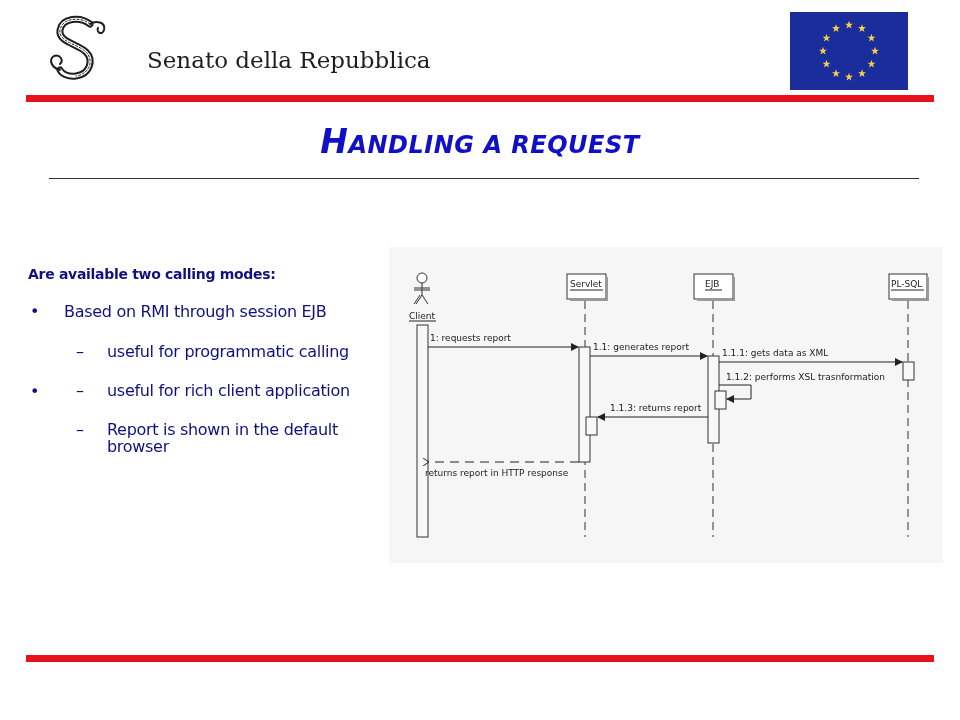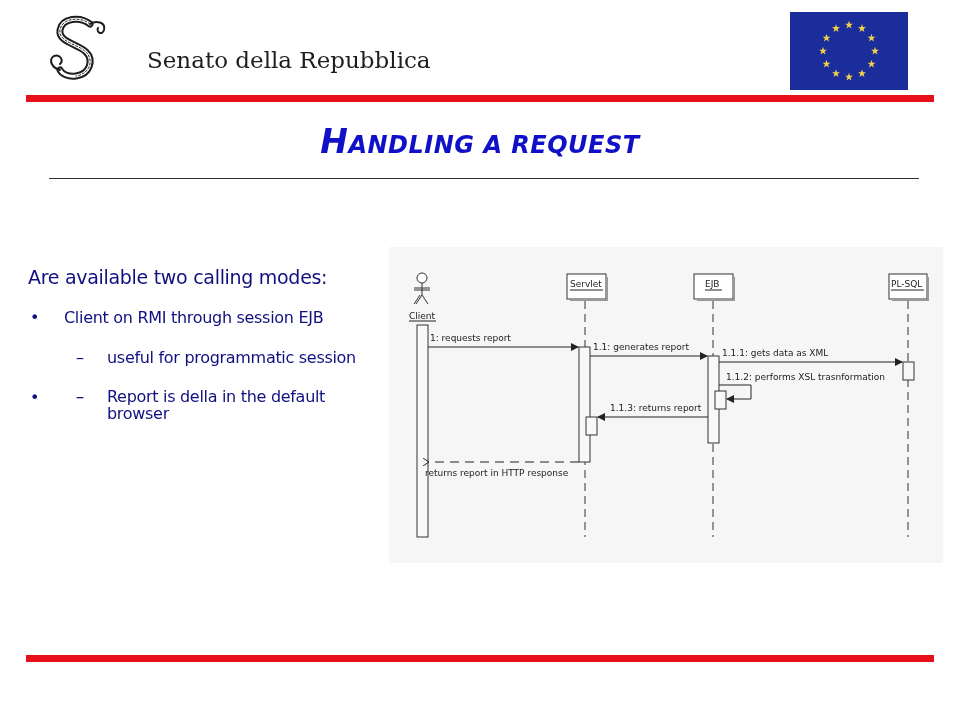--- a/index.html
+++ b/index.html
@@ -7,21 +7,21 @@
     .logo { position: absolute; left: 44px; top: 14px; width: 70px; height: 68px; }
     .org-name { position: absolute; left: 147px; top: 47px; font-family: "DejaVu Serif", serif; font-size: 23px; color: #1e1e1e; letter-spacing: 0px; }
     .eu-flag { position: absolute; left: 790px; top: 12px; width: 118px; height: 78px; background: #1b2d9a; }
     .red-bar { position: absolute; left: 26px; width: 908px; height: 7px; background: #e8101a; }
     .red-bar.top { top: 95px; }
     .red-bar.bottom { top: 655px; }
     .title { position: absolute; left: 0; width: 960px; top: 122px; text-align: center; color: #1010c8; font-family: "DejaVu Sans", sans-serif; font-weight: bold; font-style: italic; font-size: 24px; letter-spacing: 0.5px; }
     .title .big { font-size: 33px; }
     .title-rule { position: absolute; left: 49px; width: 870px; top: 178px; height: 1px; background: #333; }
     .content { position: absolute; left: 28px; top: 266px; width: 360px; color: #101080; font-family: "DejaVu Sans", sans-serif; }
-    .intro { font-size: 19px; margin: 0 0 20px 0; letter-spacing: -0.3px; }
+    .intro { font-size: 14px; margin: 0 0 20px 0; letter-spacing: -0.3px; font-weight: bold; }
     .bullet { position: relative; font-size: 16px; padding-left: 36px; margin: 0 0 22px 0; letter-spacing: -0.3px; }
     .bullet .mark { position: absolute; left: 2px; top: 0; }
     .sub { position: relative; font-size: 16px; padding-left: 79px; margin: 0 0 22px 0; line-height: 17px; letter-spacing: -0.3px; }
     .sub .mark { position: absolute; left: 48px; top: 0; }
     .diagram { position: absolute; left: 389px; top: 247px; width: 554px; height: 316px; background: #f6f6f6; }
     .diagram svg { display: block; }
     .diagram text { font-family: "DejaVu Sans", sans-serif; font-size: 9px; fill: #222; }
   </style>
 </head>
 <body>
@@ -63,36 +63,37 @@
 <div class="title">
   <span class="big">H</span><span>ANDLING A REQUEST</span>
 </div>
 <div class="title-rule"></div>
 
 <div class="content">
   <p class="intro">Are available two calling modes:</p>
 
   <p class="bullet">
     <span class="mark">•</span>
-    <span>Client on RMI through session EJB</span>
+    <span>Based on RMI through session EJB</span>
   </p>
   <p class="sub">
     <span class="mark">–</span>
-    <span>useful for programmatic session</span>
+    <span>useful for programmatic calling</span>
   </p>
 
   <p class="bullet">
     <span class="mark">•</span>
   </p>
   <p class="sub">
     <span class="mark">–</span>
+    <span>useful for rich client application</span>
   </p>
   <p class="sub">
     <span class="mark">–</span>
-    <span>Report is della in the default browser</span>
+    <span>Report is shown in the default browser</span>
   </p>
 </div>
 
 <div class="diagram">
   <svg width="554" height="316" viewBox="0 0 554 316">
     <defs>
       <marker id="arr" markerWidth="8" markerHeight="8" refX="7" refY="4" orient="auto" markerUnits="userSpaceOnUse">
         <path d="M0,0 L8,4 L0,8 z" fill="#222"></path>
       </marker>
       <marker id="openarr" markerWidth="8" markerHeight="8" refX="1" refY="4" orient="auto" markerUnits="userSpaceOnUse">

